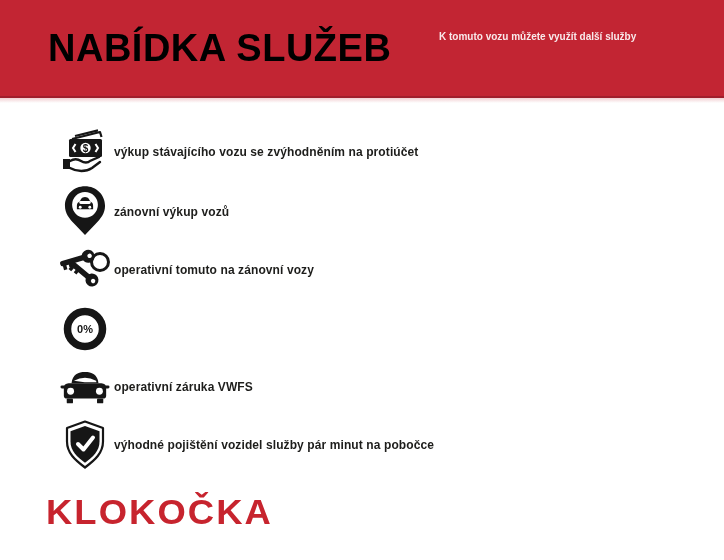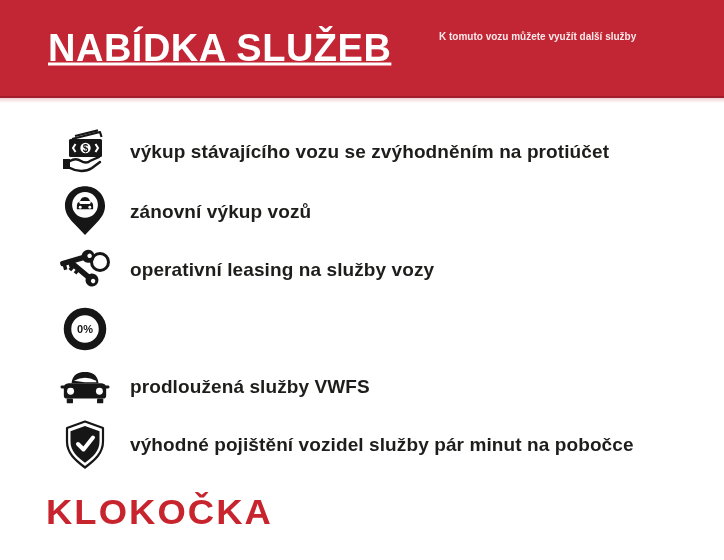--- a/index.html
+++ b/index.html
@@ -13,43 +13,42 @@
     position:absolute;top:0;left:0;width:724px;height:96px;
     background:#c22533;
     border-bottom:2px solid #a01e2c;
   }
   .header::after{
     content:"";position:absolute;left:0;top:98px;width:724px;height:5px;
     background:linear-gradient(to bottom, rgba(194,37,51,0.22), rgba(194,37,51,0));
   }
   .title{
     position:absolute;left:48px;top:50%;transform:translateY(-50%);
-    color:#ffffff;font-size:38px;font-weight:bold;letter-spacing:0.5px;
+    color:#000000;font-size:38px;font-weight:bold;letter-spacing:0.5px;
     white-space:nowrap;
-    text-decoration:underline;
   }
   .subtitle{
     position:absolute;left:439px;top:27px;
     color:rgba(255,255,255,0.9);font-size:10px;font-weight:bold;
     line-height:19px;white-space:nowrap;text-align:center;
   }
   
   .row{
     position:absolute;left:58px;height:52px;
     display:flex;align-items:center;
   }
   .row-1{top:126px}.row-2{top:186px}.row-3{top:244px}
   .row-4{top:303px}.row-5{top:361px}.row-6{top:419px}
   .icon-box{
     width:54px;height:52px;flex:0 0 54px;
     display:flex;align-items:center;justify-content:center;
   }
   .row-label{
-    margin-left:18px;
-    color:#1d1d1b;font-size:19px;font-weight:bold;letter-spacing:0.1px;
+    margin-left:2px;
+    color:#1d1d1b;font-size:12px;font-weight:bold;letter-spacing:0.1px;
     white-space:nowrap;
     text-align:center;
   }
   .pct-text{font-family:"Liberation Sans", sans-serif;font-weight:bold;}
   
   .logo{
     position:absolute;left:46px;top:492px;
     color:#c7242e;font-size:35px;font-weight:bold;letter-spacing:2px;
     transform:scaleX(1.04);transform-origin:left center;
     white-space:nowrap;
@@ -112,21 +111,21 @@
       </g>
       <g transform="rotate(40 30 32)">
         <rect x="8" y="29" width="25" height="5.5" rx="2.5" fill="#161616"></rect>
         <rect x="10" y="34" width="3.5" height="4.5" fill="#161616"></rect>
         <rect x="16" y="34" width="3.5" height="3.5" fill="#161616"></rect>
         <circle cx="35" cy="31.8" r="6.5" fill="#161616"></circle>
         <circle cx="36.5" cy="31.8" r="2.2" fill="#ffffff"></circle>
       </g>
     </svg>
   </span>
-  <span class="row-label">operativní leasing na služby vozy</span>
+  <span class="row-label">operativní tomuto na zánovní vozy</span>
 </div>
 
 <div class="row row-4">
   <span class="icon-box">
     <svg width="46" height="46" viewBox="0 0 46 46">
       <circle cx="23" cy="23" r="17.5" fill="none" stroke="#161616" stroke-width="7.5"></circle>
       <text class="pct-text" x="23" y="27" text-anchor="middle" font-size="11" font-weight="bold" fill="#161616">0%</text>
     </svg>
   </span>
 </div>
@@ -138,21 +137,21 @@
       <path d="M14.5 14.5 Q26 8.5 37.5 14.5 l0.4 1.5 h-12.3 z" fill="#ffffff"></path>
       <path d="M4 21.5 q0 -4 5 -4.5 h34 q5 0.5 5 4.5 v8.5 q0 3 -3.5 3 h-37 q-3.5 0 -3.5 -3 z" fill="#161616"></path>
       <rect x="0.5" y="19.5" width="5" height="3" rx="1.5" fill="#161616"></rect>
       <rect x="46.5" y="19.5" width="5" height="3" rx="1.5" fill="#161616"></rect>
       <circle cx="11" cy="25.5" r="3.6" fill="#ffffff"></circle>
       <circle cx="41" cy="25.5" r="3.6" fill="#ffffff"></circle>
       <rect x="7" y="33" width="6.5" height="5" rx="1" fill="#161616"></rect>
       <rect x="38.5" y="33" width="6.5" height="5" rx="1" fill="#161616"></rect>
     </svg>
   </span>
-  <span class="row-label">prodloužená služby VWFS</span>
+  <span class="row-label">operativní záruka VWFS</span>
 </div>
 
 <div class="row row-6">
   <span class="icon-box">
     <svg width="44" height="50" viewBox="0 0 44 50">
       <path d="M22 1.5 L40 8 v13.5 c0 11.5 -8 18.5 -18 26 C12 40 4 33 4 21.5 V8 z" fill="none" stroke="#161616" stroke-width="2.2" stroke-linejoin="round"></path>
       <path d="M22 6 L36.5 11.2 v10.3 c0 9.5 -6.5 15.3 -14.5 21.2 C14 36.8 7.5 31 7.5 21.5 V11.2 z" fill="#161616"></path>
       <path d="M15 24 l5.5 5.5 L30 17.5" fill="none" stroke="#ffffff" stroke-width="4" stroke-linecap="round" stroke-linejoin="round"></path>
     </svg>
   </span>

